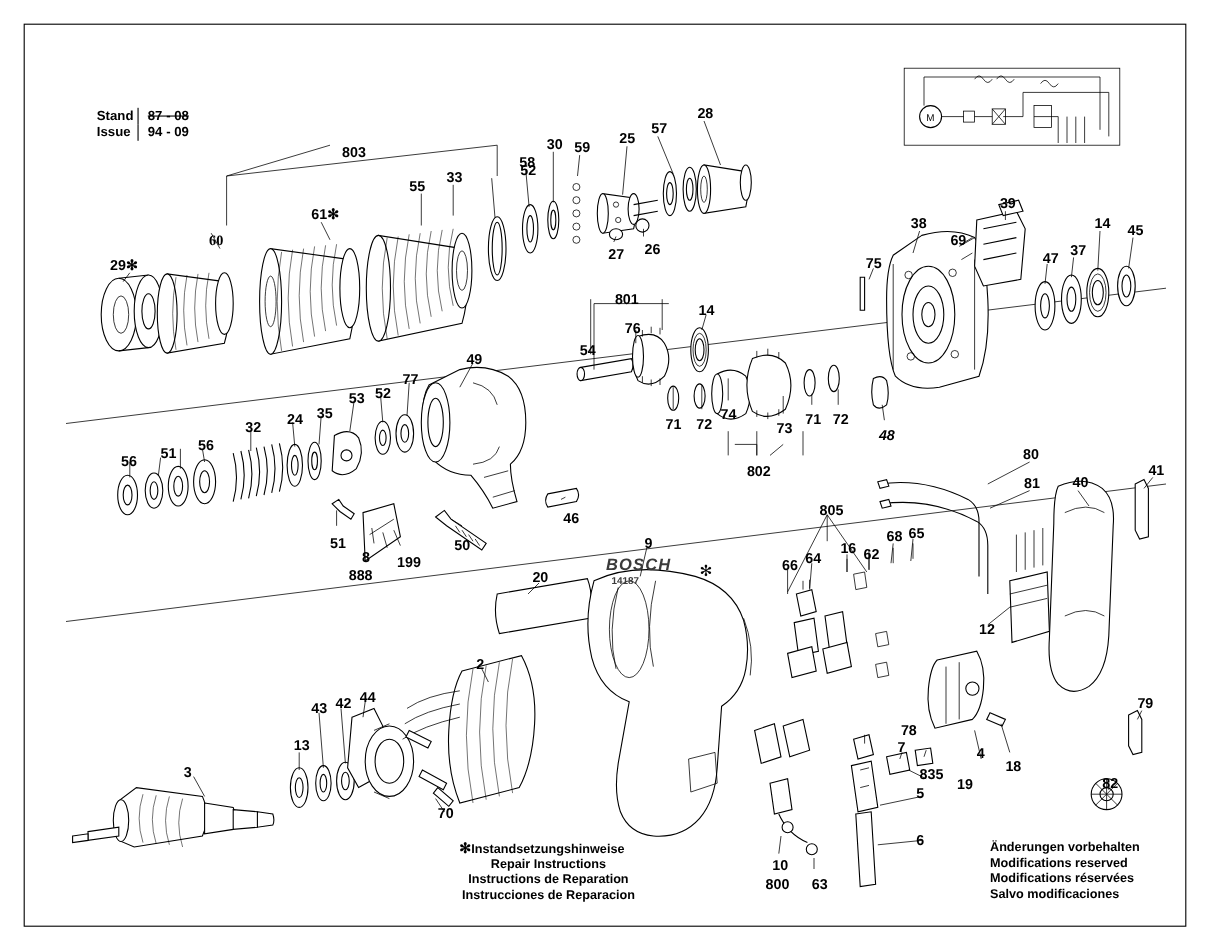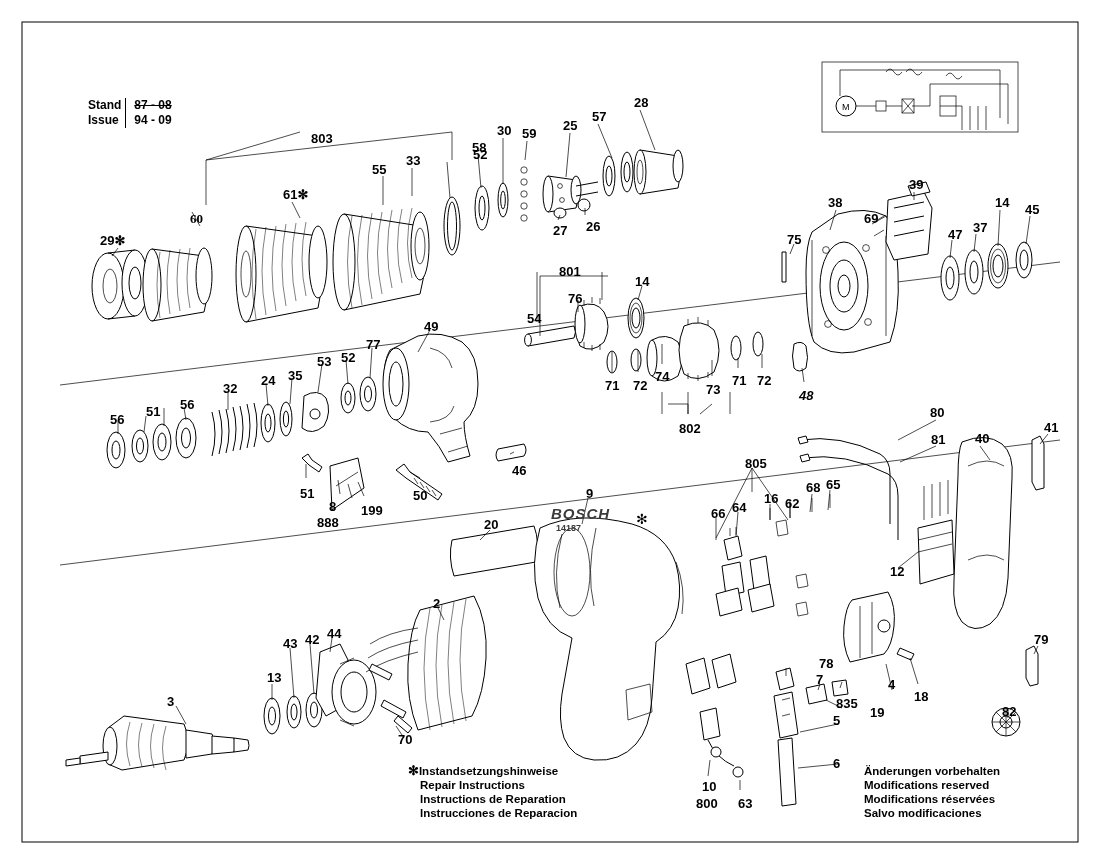--- a/index.html
+++ b/index.html
@@ -57,25 +57,26 @@
   .stand-block td { padding: 0 4px 0 0; font-weight: bold; font-size: 12px;}
   .stand-block td.v { padding-left: 8px; border-left: 1px solid #000; }
   .strike { text-decoration: line-through; }
   .repair-block {
     position: absolute;
     left: 408px;
     top: 764px;
     font-size: 11.5px;
     font-weight: bold;
     line-height: 14px;
+    text-align: center;
   }
   .repair-block .star { font-size: 13px; }
   .mods-block {
     position: absolute;
-    left: 864px;
+    left: 900px;
     top: 764px;
     font-size: 11.5px;
     font-weight: bold;
     line-height: 14px;
   }
   .bosch-logo {
     position: absolute;
     left: 551px;
     top: 505px;
     font-size: 15px;

